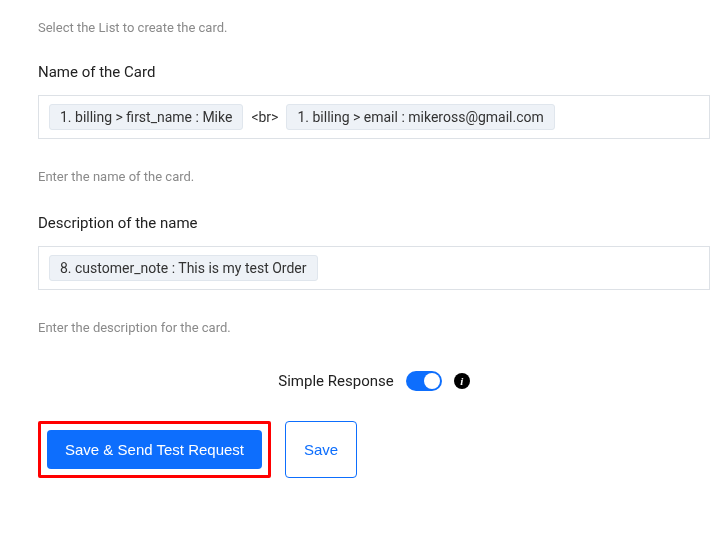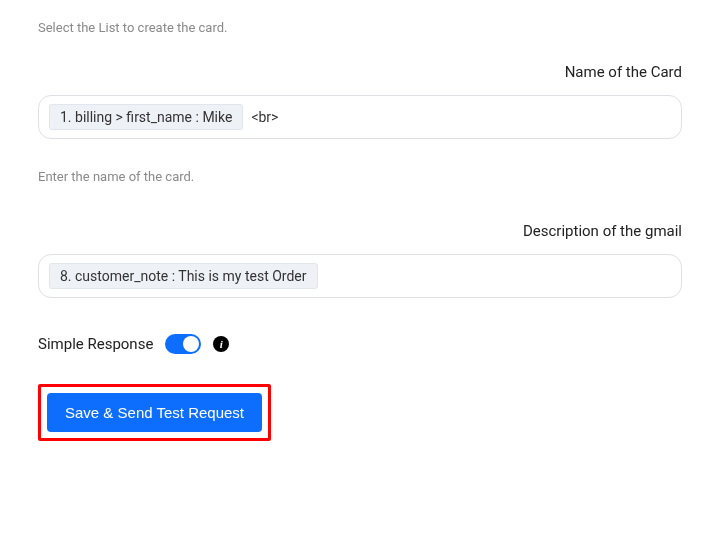--- a/index.html
+++ b/index.html
@@ -8,36 +8,35 @@
       padding: 0;
     }
     body {
       font-family: -apple-system, BlinkMacSystemFont, "Segoe UI", Roboto, sans-serif;
       background: #fff;
       width: 726px;
       height: 547px;
       padding: 0;
     }
     .container {
-      padding: 20px 44px 15px 38px;
+      padding: 20px 16px 15px 38px;
     }
     .helper-text {
       color: #8a8a8a;
       font-size: 13px;
       margin-bottom: 28px;
     }
     .field-label {
       color: #222;
       font-size: 15px;
       margin-bottom: 14px;
-      text-align: right;
     }
     .input-box {
       border: 1px solid #dde1e6;
-      border-radius: 13px;
+      border-radius: 0;
       padding: 8px 10px;
       margin-bottom: 30px;
       display: flex;
       flex-wrap: wrap;
       gap: 6px;
       align-items: center;
     }
     .tag {
       background: #eef2f7;
       border: 1px solid #e0e6ed;
@@ -46,28 +45,29 @@
       color: #333;
       font-size: 14px;
       display: inline-block;
     }
     .plain-text {
       color: #333;
       font-size: 14px;
       padding: 4px 2px;
     }
     .section-spacer {
-      margin-bottom: 38px;
+      margin-bottom: 30px;
     }
     .toggle-row {
       display: flex;
       align-items: center;
       gap: 12px;
       margin-top: 36px;
       margin-bottom: 30px;
+      justify-content: center;
     }
     .toggle-label {
       color: #222;
       font-size: 15px;
     }
     .toggle {
       width: 36px;
       height: 20px;
       background: #0d6efd;
       border-radius: 10px;
@@ -129,36 +129,39 @@
 </head>
 <body>
 
 <div class="container">
   <div class="helper-text">Select the List to create the card.</div>
 
   <div class="field-label">Name of the Card</div>
   <div class="input-box">
     <span class="tag">1. billing &gt; first_name : Mike</span>
     <span class="plain-text">&lt;br&gt;</span>
+    <span class="tag">1. billing &gt; email : mikeross@gmail.com</span>
   </div>
 
   <div class="helper-text section-spacer">Enter the name of the card.</div>
 
-  <div class="field-label">Description of the gmail</div>
+  <div class="field-label">Description of the name</div>
   <div class="input-box">
     <span class="tag">8. customer_note : This is my test Order</span>
   </div>
 
+  <div class="helper-text">Enter the description for the card.</div>
 
   <div class="toggle-row">
     <span class="toggle-label">Simple Response</span>
     <div class="toggle">
       <div class="toggle-knob"></div>
     </div>
     <div class="info-icon">i</div>
   </div>
 
   <div class="button-row">
     <div class="highlight-box">
       <button class="btn-primary">Save &amp; Send Test Request</button>
     </div>
+    <button class="btn-secondary">Save</button>
   </div>
 </div>
 
 </body></html>

